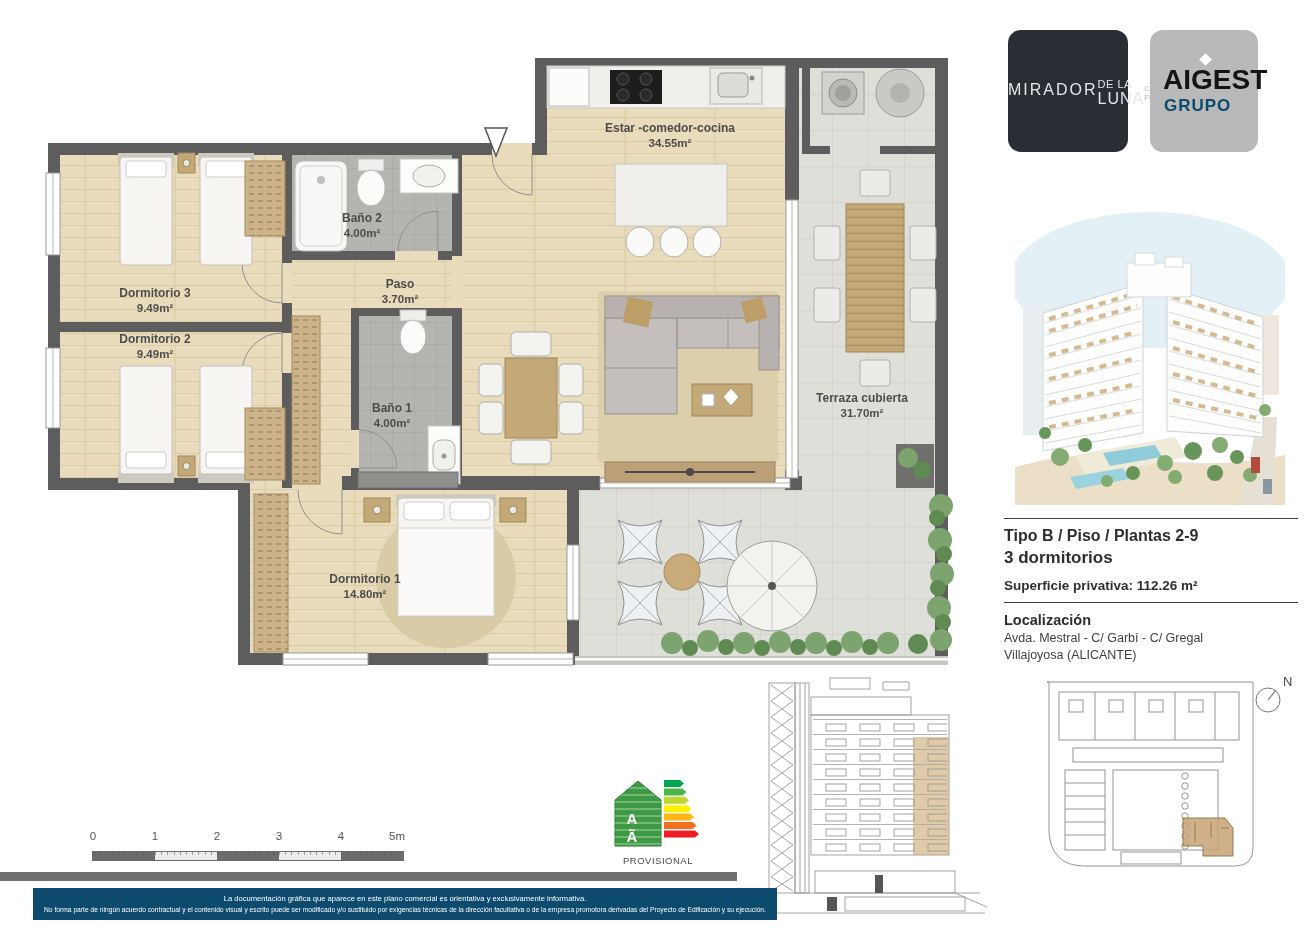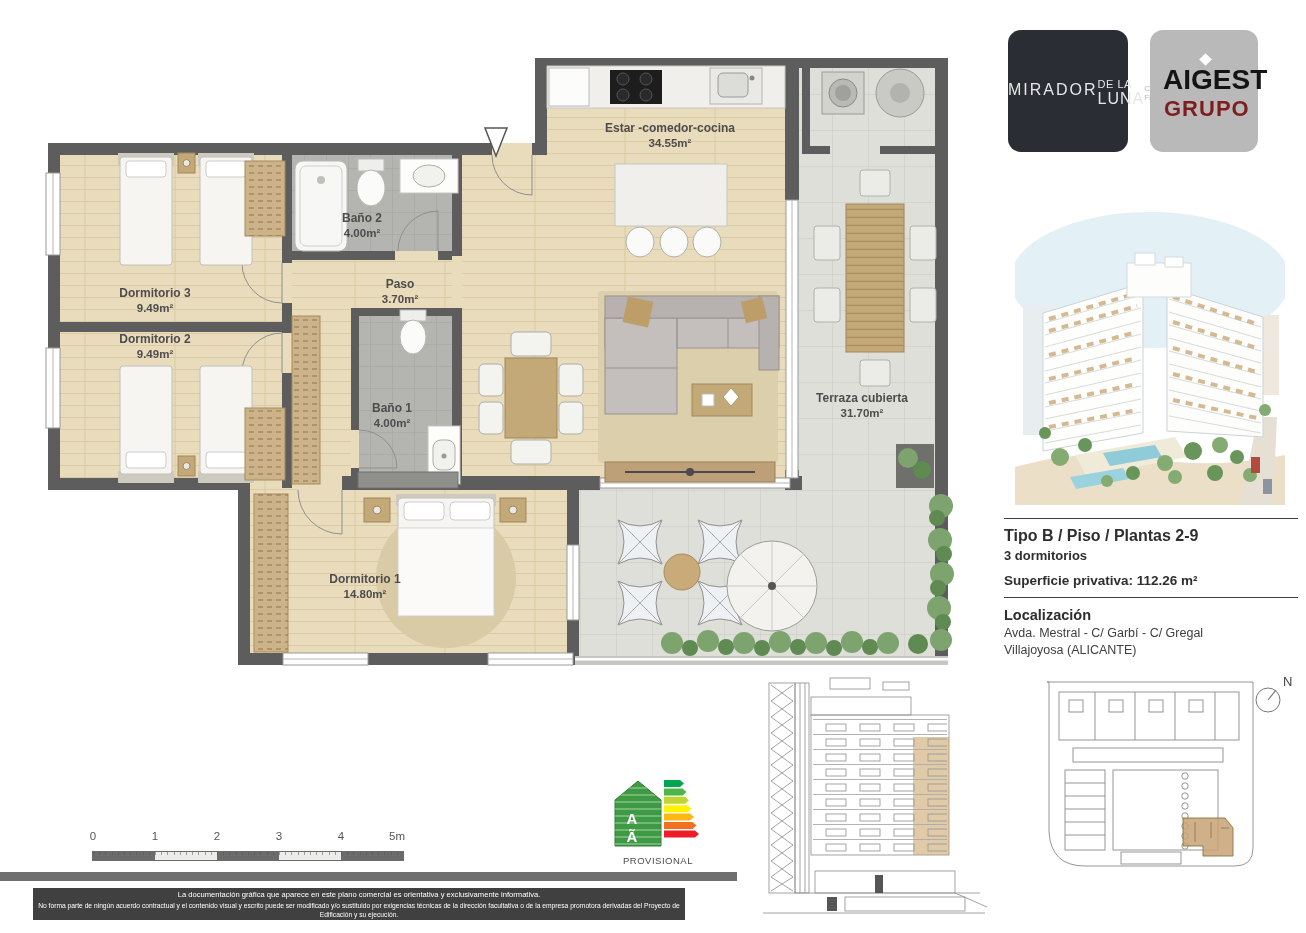--- a/index.html
+++ b/index.html
@@ -11,40 +11,40 @@
   .roomarea{font-size:11.5px;font-weight:700;fill:#4d4d4d;}
   
   .logo-mirador{left:1008px;top:30px;width:120px;height:122px;background:#2b2d35;border-radius:13px;
      display:flex;flex-direction:row;align-items:center;justify-content:flex-start;}
   .logo-mirador .t1{font-size:16px;font-weight:300;letter-spacing:2px;color:#e6e6e6;margin-top:-2px;}
   .logo-mirador .t2{font-size:16px;font-weight:300;letter-spacing:1px;color:#e6e6e6;line-height:1;}
   .logo-mirador .t2 .small{font-size:11px;letter-spacing:.5px;}
   .logo-mirador .t3{font-size:8px;color:#b4b4b4;margin-top:3px;}
   .logo-aigest{left:1150px;top:30px;width:108px;height:122px;background:#b9b9b9;border-radius:13px;}
   .logo-aigest .a1{position:absolute;left:13px;top:34px;font-size:28px;font-weight:800;color:#141414;letter-spacing:0px;}
-  .logo-aigest .a2{position:absolute;left:14px;top:66px;font-size:22px;font-weight:800;color:#7f1d1d;letter-spacing:1px;}
+  .logo-aigest .a2{position:absolute;left:14px;top:66px;font-size:17px;font-weight:800;color:#0c4a6e;letter-spacing:1px;}
   .logo-aigest .diamond{position:absolute;left:51px;top:25px;width:9px;height:9px;background:#fff;transform:rotate(45deg);}
   
   .info{left:1004px;top:518px;width:294px;text-align:left;}
   .info .rule{border-top:1.6px solid #3e3e3e;margin:0;}
   .info .t1{font-size:16px;font-weight:700;color:#2e2e2e;margin-top:8px;}
-  .info .t2{font-size:13px;font-weight:700;color:#2e2e2e;margin-top:3px;}
+  .info .t2{font-size:17px;font-weight:700;color:#2e2e2e;margin-top:3px;}
   .info .t3{font-size:13.5px;font-weight:700;color:#2e2e2e;margin-top:10px;margin-bottom:9px;}
   .info .loc{font-size:14.5px;font-weight:700;color:#2e2e2e;margin-top:9px;}
   .info .l1,.info .l2{font-size:12.5px;color:#3e3e3e;margin-top:3px;}
   
   .scalebar{left:92px;top:830px;width:312px;height:34px;}
   .scalebar .lbl{position:absolute;top:0;transform:translateX(-50%);font-size:11.5px;color:#555;}
   .scalebar .bar{position:absolute;left:0;top:21px;width:310px;height:8px;border:1px solid #6b6b6b;
       background:repeating-linear-gradient(90deg,#6b6b6b 0 62px,#ececea 62px 124px);}
   .scalebar .bar::after{content:"";position:absolute;left:0;top:0;width:100%;height:3px;
       background:repeating-linear-gradient(90deg,rgba(80,80,80,.5) 0 1px,transparent 1px 6.2px);}
   
   .bar-thin{left:0;top:872px;width:737px;height:9px;background:#6f6f6f;}
-  .bar-disclaimer{left:33px;top:888px;width:652px;height:32px;background:#404040;color:#fff;
+  .bar-disclaimer{left:33px;top:888px;width:744px;height:32px;background:#0c4a6e;color:#fff;
       text-align:center;display:flex;flex-direction:column;justify-content:center;}
   .bar-disclaimer .d1{font-size:7.6px;line-height:1.6;}
   .bar-disclaimer .d2{font-size:6.7px;line-height:1.4;}
 </style>
 </head>
 <body>
 
 <div class="page">
 
   <svg class="abs" style="left:40px;top:58px" width="920" height="625" viewBox="0 0 920 625">

